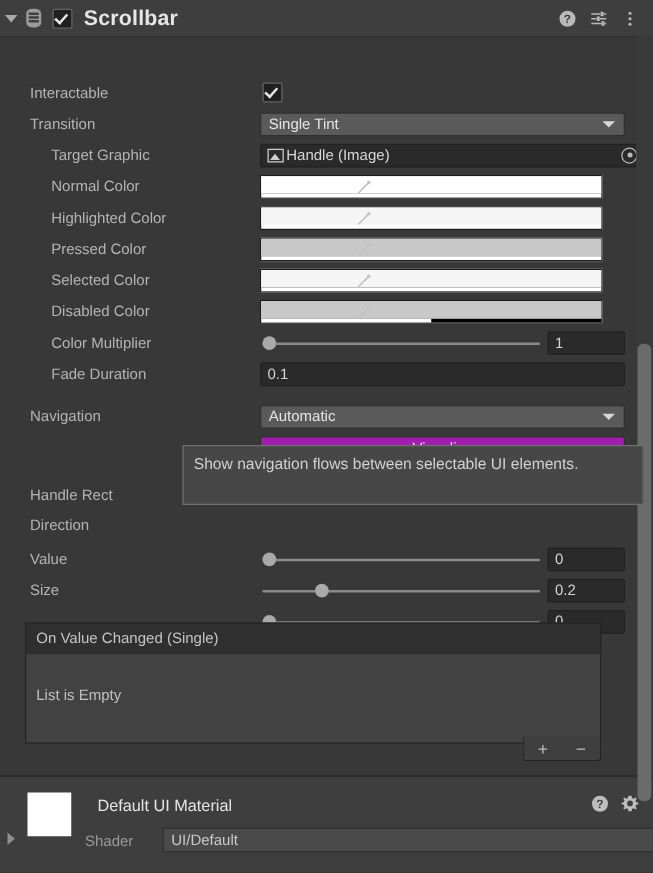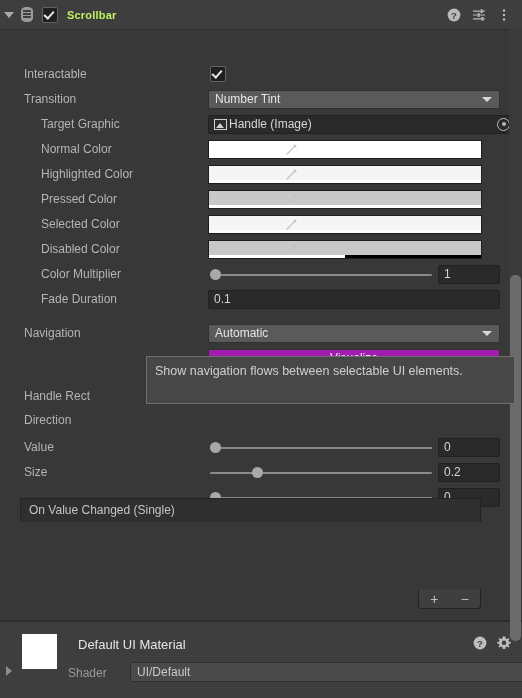--- a/index.html
+++ b/index.html
@@ -40,21 +40,21 @@
   .hdr-check{
     width:14px;height:14px;margin-left:9px;
     background:#1f1f1f;border:1px solid #646464;border-radius:2px;
     position:relative;
   }
   .hdr-check::after{
     content:"";position:absolute;left:3px;top:1px;width:4px;height:8px;
     border:solid #e6e6e6;border-width:0 2px 2px 0;transform:rotate(42deg);
   }
   .comp-title{
-    margin-left:9px;font-size:11px;font-weight:bold;color:#bef264;letter-spacing:.2px;
+    margin-left:9px;font-size:17px;font-weight:bold;color:#e5e5e5;letter-spacing:.2px;
   }
   .hdr-icons{margin-left:auto;display:flex;align-items:center;gap:11px;padding-right:11px;}
   .ico{width:14px;height:14px;display:block;}
 
   
   .row{position:absolute;left:0;width:522px;height:22px;display:flex;align-items:center;margin-top:28px;}
   .lbl{position:absolute;font-size:12px;color:#b4b4b4;white-space:nowrap;line-height:22px;}
   .lbl.l0{left:24px;}
   .lbl.l1{left:41px;}
 
@@ -216,21 +216,21 @@
     <div class="lbl l0">Interactable</div>
     <div class="field" style="left:210px">
         <div class="chk on"></div>
       </div>
   </div>
 
   <div class="row" style="top:60px">
     <div class="lbl l0">Transition</div>
     <div class="field">
       <div class="dd">
-        <span class="txt">Number Tint</span>
+        <span class="txt">Single Tint</span>
         <span class="car"></span>
       </div>
     </div>
   </div>
 
   <div class="row" style="top:85px">
     <div class="lbl l1">Target Graphic</div>
     <div class="field">
       <div class="objf">
         <span class="oico"></span>
@@ -387,20 +387,23 @@
   <div class="row" style="top:458px">
     <div class="sld">
       <div class="track"></div>
       <div class="knob" style="left:0px"></div>
     </div>
     <div class="numf">0</div>
   </div>
 
   <div class="evt-box">
     <div class="evt-hdr">On Value Changed (Single)</div>
+    <div class="evt-body">
+      <div class="empty">List is Empty</div>
+    </div>
   </div>
   <div class="evt-foot">
     <span>+</span>
     <span>−</span>
   </div>
 
   <div class="mat-sep"></div>
   <div class="mat">
     <div class="arrow"></div>
     <div class="mat-swatch"></div>

